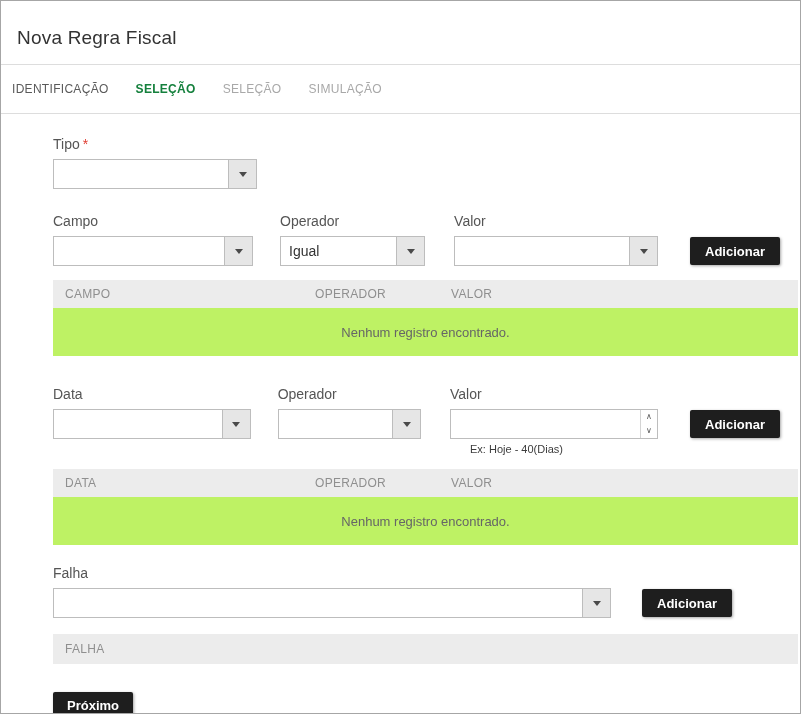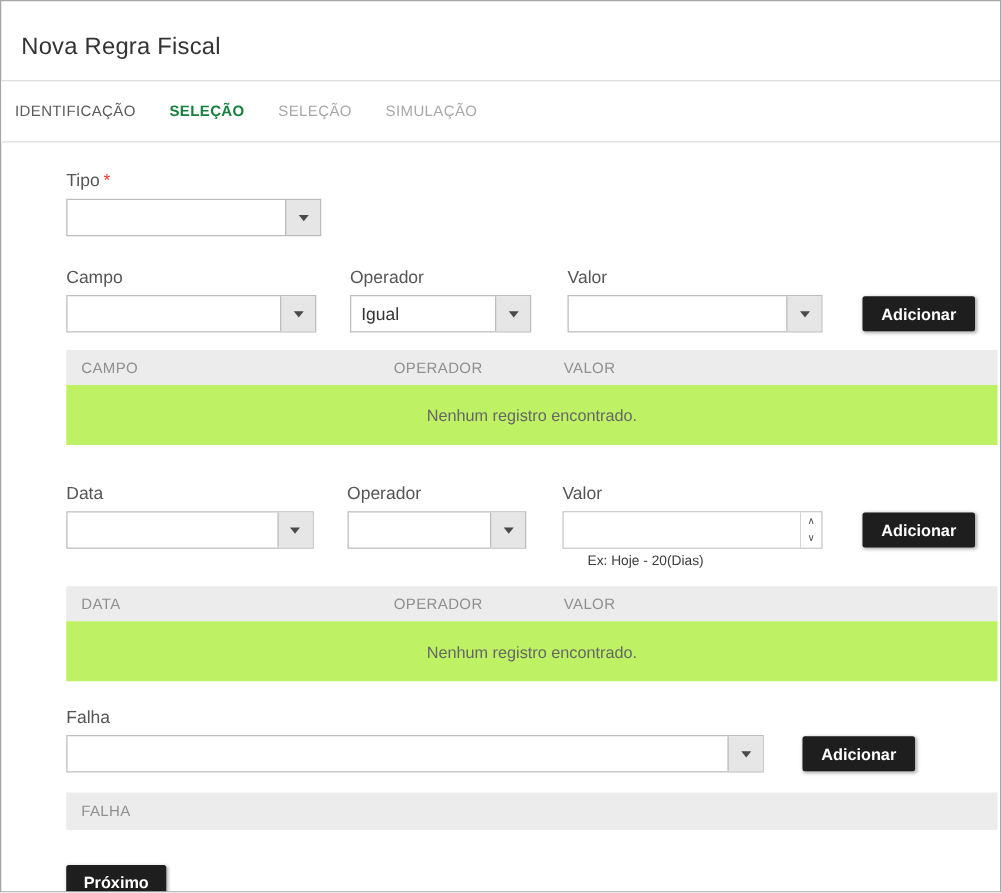--- a/index.html
+++ b/index.html
@@ -217,21 +217,21 @@
       </div>
       <div class="field-group w208 gap29">
         <div class="field-label">Valor</div>
         <div class="number-input">
           <input class="num-field" type="text" value="" style="">
           <div class="spinner">
             <div class="spin">∧</div>
             <div class="spin">∨</div>
           </div>
         </div>
-        <div class="hint">Ex: Hoje - 20(Dias)</div>
+        <div class="hint">Ex: Hoje - 40(Dias)</div>
       </div>
       <button class="btn-dark btn-align gap32">Adicionar</button>
     </div>
 
     <div class="table mt14">
       <div class="table-head">
         <div class="th c1">DATA</div>
         <div class="th c2">OPERADOR</div>
         <div class="th c3">VALOR</div>
       </div>

